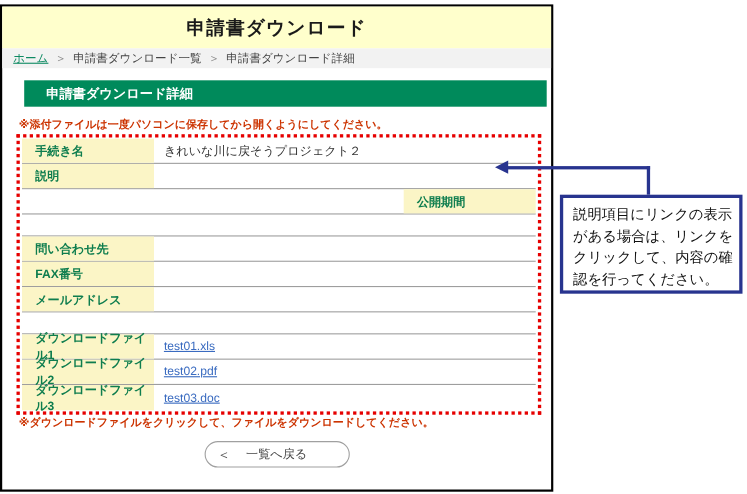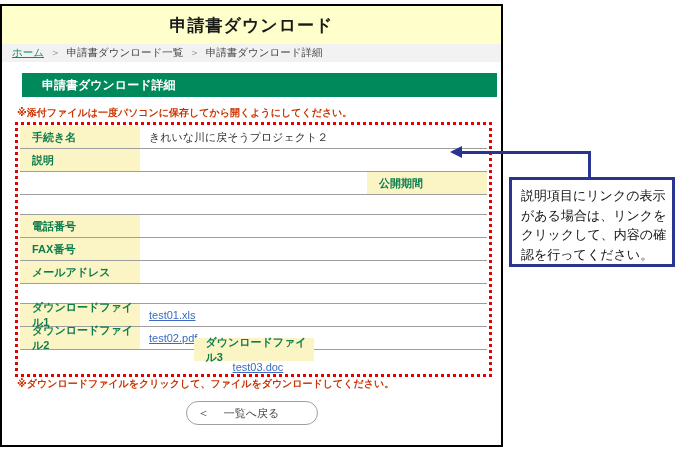--- a/index.html
+++ b/index.html
@@ -30,21 +30,21 @@
   .bc-home{color:var(--link-green);text-decoration:underline;cursor:pointer;}
   .bc-sep{color:#888;}
   .section-header{margin:11px 4px 0 20px;height:24px;background:var(--green);
     color:#fff;font-size:12px;font-weight:bold;line-height:24px;padding-left:20px;}
   .note{margin:9px 0 2px 15px;font-size:10px;font-weight:bold;color:var(--note-red);}
   .note.bottom{margin-top:0;}
 
   .dotted-box{margin:2px 9px 0 13px;border:3px dotted var(--dotted-red);
     padding:1px 2px;background:#fff;}
   .row{display:flex;align-items:center;height:23px;border-bottom:1px solid var(--sep-gray);justify-content:flex-end;}
-  .row:last-child{border-bottom:none;flex-direction:column;}
+  .row:last-child{border-bottom:none;}
   .row.spacer{height:20px;}
   .cell-label{width:120px;height:100%;background:var(--label-yellow);
     display:flex;align-items:center;padding-left:12px;
     font-size:11px;font-weight:bold;color:var(--green-text);}
   .cell-value{flex:1;padding-left:9px;font-size:11px;color:#333;}
   .file-link{color:var(--link-blue);text-decoration:underline;cursor:pointer;}
 
   .btn-wrap{text-align:center;margin-top:10px;}
   .back-btn{position:relative;display:inline-block;width:132px;height:24px;
     border:1px solid #a0a0a0;border-radius:13px;background:#fff;
@@ -94,21 +94,21 @@
           </div>
           <div class="row">
             <div class="cell-label">説明</div>
             <div class="cell-value"></div>
           </div>
           <div class="row">
             <div class="cell-label">公開期間</div>
           </div>
           <div class="row spacer"></div>
           <div class="row">
-            <div class="cell-label">電話番号</div>
+            <div class="cell-label">問い合わせ先</div>
             <div class="cell-value"></div>
           </div>
           <div class="row">
             <div class="cell-label">FAX番号</div>
             <div class="cell-value"></div>
           </div>
           <div class="row">
             <div class="cell-label">メールアドレス</div>
             <div class="cell-value"></div>
           </div>

